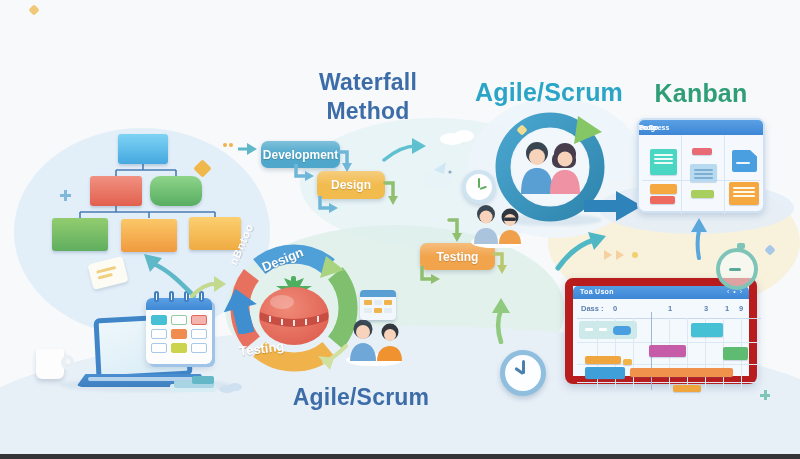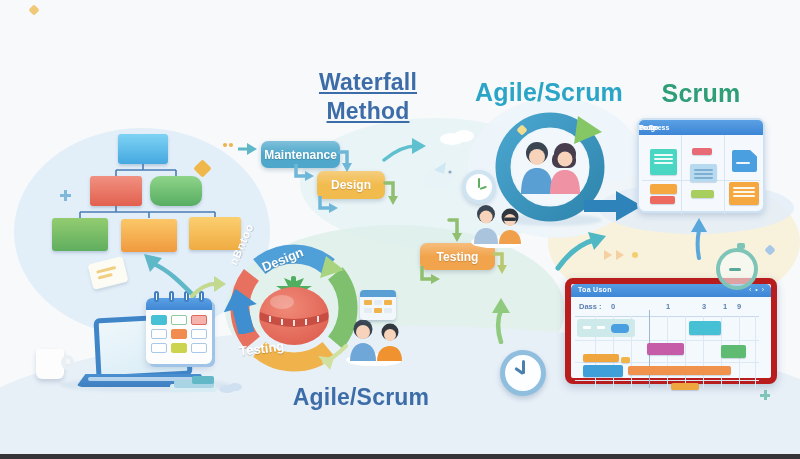--- a/index.html
+++ b/index.html
@@ -11,21 +11,21 @@
   .blob-wbs{left:14px;top:128px;width:256px;height:208px;background:#dcebf7;opacity:.8;}
   .blob-midtop{left:300px;top:118px;width:270px;height:130px;background:#e2f1f4;opacity:.65;}
   .blob-mid{left:225px;top:225px;width:340px;height:170px;background:#ddefe8;opacity:.8;}
   .blob-right{left:548px;top:172px;width:252px;height:140px;background:#f7efd4;opacity:.8;}
   .blob-kanban{left:598px;top:182px;width:196px;height:52px;background:#e4eef7;opacity:.9;}
   .blob-bottom{left:-60px;top:326px;width:940px;height:240px;background:#e7eff7;}
   .blob-scrum{left:468px;top:98px;width:176px;height:140px;background:#edf5fb;opacity:.9;}
   
   .title{font-weight:700;text-align:center;letter-spacing:.2px;}
   .t-wbs{left:48px;top:60px;width:204px;font-size:21px;line-height:28px;}
-  .t-wf{left:300px;top:68px;width:136px;font-size:23px;line-height:29px;text-decoration:underline;}
+  .t-wf{left:300px;top:68px;width:136px;font-size:23px;line-height:29px;}
   .t-agile-top{left:467px;top:78px;width:164px;font-size:25px;}
   .t-kanban{left:639px;top:79px;width:124px;font-size:25px;}
   .t-agile-bottom{left:279px;top:384px;width:164px;font-size:23px;}
   .t-gantt{left:578px;top:396px;width:164px;font-size:23px;}
   
   .wbs-box{border-radius:3px;box-shadow:0 2px 3px rgba(70,100,140,.25);}
   .wb-l1{left:118px;top:134px;width:50px;height:30px;background:linear-gradient(180deg,#7ed3f4,#45a8e0);}
   .wb-l2a{left:90px;top:176px;width:52px;height:30px;background:linear-gradient(180deg,#f19181,#e2604f);}
   .wb-l2b{left:150px;top:176px;width:52px;height:30px;background:linear-gradient(180deg,#8ed489,#57ad62);border-radius:10px;}
   .wb-l3a{left:52px;top:218px;width:56px;height:33px;background:linear-gradient(180deg,#93cc70,#5fae5f);}
@@ -46,21 +46,21 @@
             border-radius:8px;box-shadow:0 3px 6px rgba(80,110,150,.25);}
   .kb-header{left:0;top:0;width:100%;height:15px;background:linear-gradient(180deg,#5aa0e4,#3d86d6);
              border-radius:5px 5px 0 0;display:flex;position:absolute;}
   .kb-header span{position:static;flex:1;color:#fff;font-size:7px;font-weight:700;text-align:center;line-height:15px;}
   .kb-vline{top:15px;width:1px;height:79px;background:#d7e6f4;}
   .kb-hline{left:3px;top:60px;width:118px;height:1px;background:#d7e6f4;}
   .kb-doc{left:93px;top:30px;width:25px;height:22px;background:#4a9fe0;border-radius:2px;
           clip-path:polygon(0 0,72% 0,100% 30%,100% 100%,0 100%);}
   .kb-doc i{left:4px;top:12px;width:14px;height:2px;background:rgba(255,255,255,.9);border-radius:1px;}
   
-  .gantt-win{left:565px;top:278px;width:212px;height:106px;background:#f4f9fd;border:6px solid #b91c1c;
+  .gantt-win{left:565px;top:278px;width:192px;height:106px;background:#f4f9fd;border:8px solid #b91c1c;
              border-radius:8px;box-shadow:0 3px 8px rgba(80,110,150,.3);}
   .g-titlebar{left:0;top:0;width:100%;height:13px;background:linear-gradient(180deg,#559de2,#3d86d6);
               border-radius:5px 5px 0 0;}
   .g-title{left:7px;top:2px;font-size:7px;font-weight:700;color:#fff;letter-spacing:.3px;}
   .g-controls{right:6px;top:2px;font-size:7px;color:#eaf3fb;letter-spacing:1px;}
   .g-axis{top:18px;font-size:7.5px;font-weight:700;color:#5a7fae;}
   .g-vmajor{left:78px;top:26px;width:1px;height:78px;background:#9db8d4;}
   .g-gv{top:32px;width:1px;height:72px;background:#dce8f4;}
   .g-gh{left:4px;width:184px;height:1px;background:#dce8f4;}
   .g-axisline{left:4px;top:32px;width:184px;height:1px;background:#c8d9ec;}
@@ -117,37 +117,37 @@
   <div class="blob blob-right"></div>
   <div class="blob blob-bottom"></div>
   <div class="blob blob-scrum"></div>
   <div class="blob blob-kanban"></div>
 
   <div class="title t-wf" style="color: rgb(61, 109, 168);">
     <span style="position:static">Waterfall</span><br>
     <span style="position:static">Method</span>
   </div>
   <div class="title t-agile-top" style="color: rgb(42, 165, 199);">Agile/Scrum</div>
-  <div class="title t-kanban" style="color: rgb(47, 158, 119);">Scrum</div>
+  <div class="title t-kanban" style="color: rgb(47, 158, 119);">Kanban</div>
   <div class="title t-agile-bottom" style="color: rgb(61, 109, 168);">Agile/Scrum</div>
 
   <svg style="left:40px;top:128px;" width="210" height="130">
     <g fill="none" stroke="#4a7db3" stroke-width="1.6">
       <path d="M103,36 V42 M76,42 H136 M76,42 V48 M136,42 V48"></path>
       <path d="M76,78 V84 M40,84 H175 M40,84 V90 M109,84 V90 M175,84 V90"></path>
     </g>
   </svg>
   <div class="wbs-box wb-l1"></div>
   <div class="wbs-box wb-l2a"></div>
   <div class="wbs-box wb-l2b"></div>
   <div class="wbs-box wb-l3a"></div>
   <div class="wbs-box wb-l3b"></div>
   <div class="wbs-box wb-l3c"></div>
 
-  <div class="wf-stage st1" style="background-color: rgb(79, 168, 204);">Maintenance</div>
+  <div class="wf-stage st1" style="background-color: rgb(79, 168, 204);">Development</div>
   <div class="wf-stage st2" style="background-color: rgb(242, 187, 78);">Design</div>
   <div class="wf-stage st4" style="background-color: rgb(242, 164, 76);">Testing</div>
 
   <svg style="left:337px;top:148px;" width="24" height="26">
     <path d="M2,4 H10 V16" fill="none" stroke="#6fb6d8" stroke-width="3.5" stroke-linecap="round"></path>
     <polygon points="5,15 15,15 10,24" fill="#6fb6d8"></polygon>
   </svg>
   <svg style="left:292px;top:164px;" width="26" height="22">
     <path d="M4,0 V12 H14" fill="none" stroke="#6fb6d8" stroke-width="3.5" stroke-linecap="round"></path>
     <polygon points="13,7 13,17 22,12" fill="#6fb6d8"></polygon>

